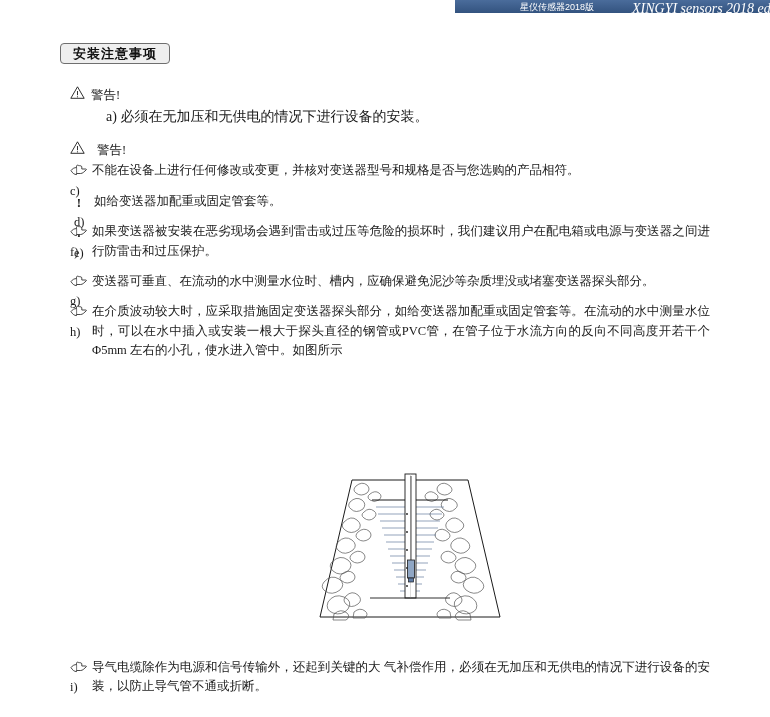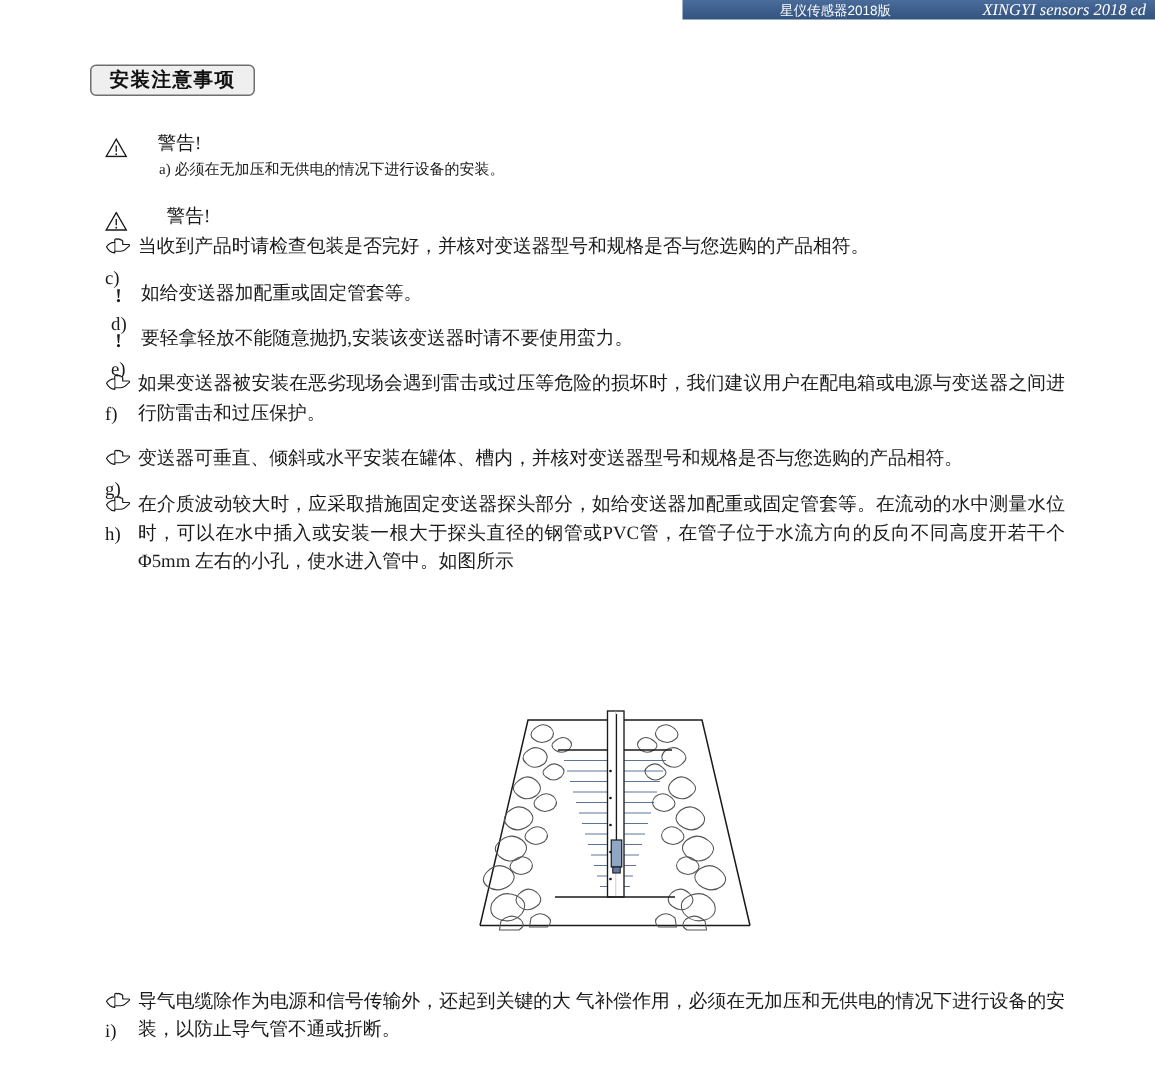--- a/index.html
+++ b/index.html
@@ -39,40 +39,41 @@
     left: 520px;
     font-size: 9px;
     color: #ffffff;
     font-family: "Liberation Sans", sans-serif;
     letter-spacing: 0px;
     white-space: nowrap;
   }
   #header-band .hdr-right-text {
     position: absolute;
     top: 1px;
-    left: 655px;
-    font-size: 11px;
+    left: 632px;
+    font-size: 14px;
     color: #ffffff;
     font-family: "Liberation Serif", serif;
     font-style: italic;
     white-space: nowrap;
   }
 
   
   #section-title {
     position: absolute;
     top: 43px;
     left: 60px;
     width: 110px;
     height: 21px;
     border: 1px solid #6f6f6f;
     border-radius: 4px;
     background: #efefef;
     box-sizing: border-box;
     display: flex;
+    align-items: center;
     justify-content: center;
   }
   #section-title span {
     font-size: 13px;
     font-weight: bold;
     color: #111;
     font-family: "DejaVu Sans", sans-serif;
     letter-spacing: 1px;
   }
 
@@ -82,31 +83,31 @@
     top: 86px;
     left: 70px;
     width: 640px;
     font-size: 12.5px;
     line-height: 1.55;
   }
 
   .warn-line {
     margin: 0 0 1px 0;
     display: flex;
-    align-items: flex-end;
-    gap: 20px;
+    align-items: flex-start;
+    gap: 6px;
   }
   .warn-line .wtext {
     font-size: 12.5px;
     font-weight: normal;
   }
   .warn-sub {
     margin: 0 0 13px 0;
     padding-left: 36px;
-    font-size: 10px;
+    font-size: 14px;
   }
   .warn-sub.indent2 { padding-left: 36px; }
 
   
   .tri-icon {
     display: inline-block;
     width: 15px;
     height: 13px;
     position: relative;
     vertical-align: middle;
@@ -214,37 +215,36 @@
   <div class="marker-para">
     <span class="marker">
       <span class="hand-icon">
         <svg width="17" height="12" viewBox="0 0 17 12">
           <path d="M1 6.5 C2.5 4.5 4.5 3.5 6.5 3.6 L6.5 2.2 C6.5 1.4 7.2 1 7.8 1.3 L8.2 1.6 C8.5 1.2 9.2 1.2 9.5 1.7 C9.9 1.3 10.6 1.5 10.7 2.1 C11.2 1.9 11.8 2.3 11.8 2.9 L11.8 5 L15.8 5 C16.4 5 16.6 5.6 16.2 5.9 L13.4 8.4 C12.6 9.1 11.6 9.5 10.5 9.5 L6.5 9.5 L6.5 10.6 C4.4 10.5 2.4 9.2 1 6.5 Z" fill="#ffffff" stroke="#1a1a1a" stroke-width="0.8" stroke-linejoin="round"></path>
           <line x1="6.6" y1="3.7" x2="6.6" y2="9.4" stroke="#1a1a1a" stroke-width="0.6"></line>
         </svg>
       </span>
       <span>c)</span>
     </span>
-    <span class="body">当收到产品时请检查包装是否完好，并核对变送器型号和规格是否与您选购的产品相符。</span>
+    <span class="body">不能在设备上进行任何修改或变更，并核对变送器型号和规格是否与您选购的产品相符。</span>
   </div>
 
   <div class="marker-para bangpad">
     <span class="marker">
       <span class="bang-icon">!</span>
       <span>d)</span>
     </span>
     <span class="body">如给变送器加配重或固定管套等。</span>
   </div>
 
   <div class="marker-para bangpad">
     <span class="marker">
       <span class="bang-icon">!</span>
       <span>e)</span>
     </span>
-    <span class="body">要轻拿轻放不能随意抛扔,安装该变送器时请不要使用蛮力。</span>
   </div>
 
   <div class="marker-para">
     <span class="marker">
       <span class="hand-icon">
         <svg width="17" height="12" viewBox="0 0 17 12">
           <path d="M1 6.5 C2.5 4.5 4.5 3.5 6.5 3.6 L6.5 2.2 C6.5 1.4 7.2 1 7.8 1.3 L8.2 1.6 C8.5 1.2 9.2 1.2 9.5 1.7 C9.9 1.3 10.6 1.5 10.7 2.1 C11.2 1.9 11.8 2.3 11.8 2.9 L11.8 5 L15.8 5 C16.4 5 16.6 5.6 16.2 5.9 L13.4 8.4 C12.6 9.1 11.6 9.5 10.5 9.5 L6.5 9.5 L6.5 10.6 C4.4 10.5 2.4 9.2 1 6.5 Z" fill="#ffffff" stroke="#1a1a1a" stroke-width="0.8" stroke-linejoin="round"></path>
           <line x1="6.6" y1="3.7" x2="6.6" y2="9.4" stroke="#1a1a1a" stroke-width="0.6"></line>
         </svg>
       </span>
@@ -256,21 +256,21 @@
   <div class="marker-para">
     <span class="marker">
       <span class="hand-icon">
         <svg width="17" height="12" viewBox="0 0 17 12">
           <path d="M1 6.5 C2.5 4.5 4.5 3.5 6.5 3.6 L6.5 2.2 C6.5 1.4 7.2 1 7.8 1.3 L8.2 1.6 C8.5 1.2 9.2 1.2 9.5 1.7 C9.9 1.3 10.6 1.5 10.7 2.1 C11.2 1.9 11.8 2.3 11.8 2.9 L11.8 5 L15.8 5 C16.4 5 16.6 5.6 16.2 5.9 L13.4 8.4 C12.6 9.1 11.6 9.5 10.5 9.5 L6.5 9.5 L6.5 10.6 C4.4 10.5 2.4 9.2 1 6.5 Z" fill="#ffffff" stroke="#1a1a1a" stroke-width="0.8" stroke-linejoin="round"></path>
           <line x1="6.6" y1="3.7" x2="6.6" y2="9.4" stroke="#1a1a1a" stroke-width="0.6"></line>
         </svg>
       </span>
       <span>g)</span>
     </span>
-    <span class="body">变送器可垂直、倾斜或水平安装在罐体、槽内，并核对变送器型号和规格是否与您选购的产品相符。</span>
+    <span class="body">变送器可垂直、在流动的水中测量水位时、槽内，应确保避免泥沙等杂质埋没或堵塞变送器探头部分。</span>
   </div>
 
   <div class="marker-para">
     <span class="marker">
       <span class="hand-icon">
         <svg width="17" height="12" viewBox="0 0 17 12">
           <path d="M1 6.5 C2.5 4.5 4.5 3.5 6.5 3.6 L6.5 2.2 C6.5 1.4 7.2 1 7.8 1.3 L8.2 1.6 C8.5 1.2 9.2 1.2 9.5 1.7 C9.9 1.3 10.6 1.5 10.7 2.1 C11.2 1.9 11.8 2.3 11.8 2.9 L11.8 5 L15.8 5 C16.4 5 16.6 5.6 16.2 5.9 L13.4 8.4 C12.6 9.1 11.6 9.5 10.5 9.5 L6.5 9.5 L6.5 10.6 C4.4 10.5 2.4 9.2 1 6.5 Z" fill="#ffffff" stroke="#1a1a1a" stroke-width="0.8" stroke-linejoin="round"></path>
           <line x1="6.6" y1="3.7" x2="6.6" y2="9.4" stroke="#1a1a1a" stroke-width="0.6"></line>
         </svg>
       </span>

